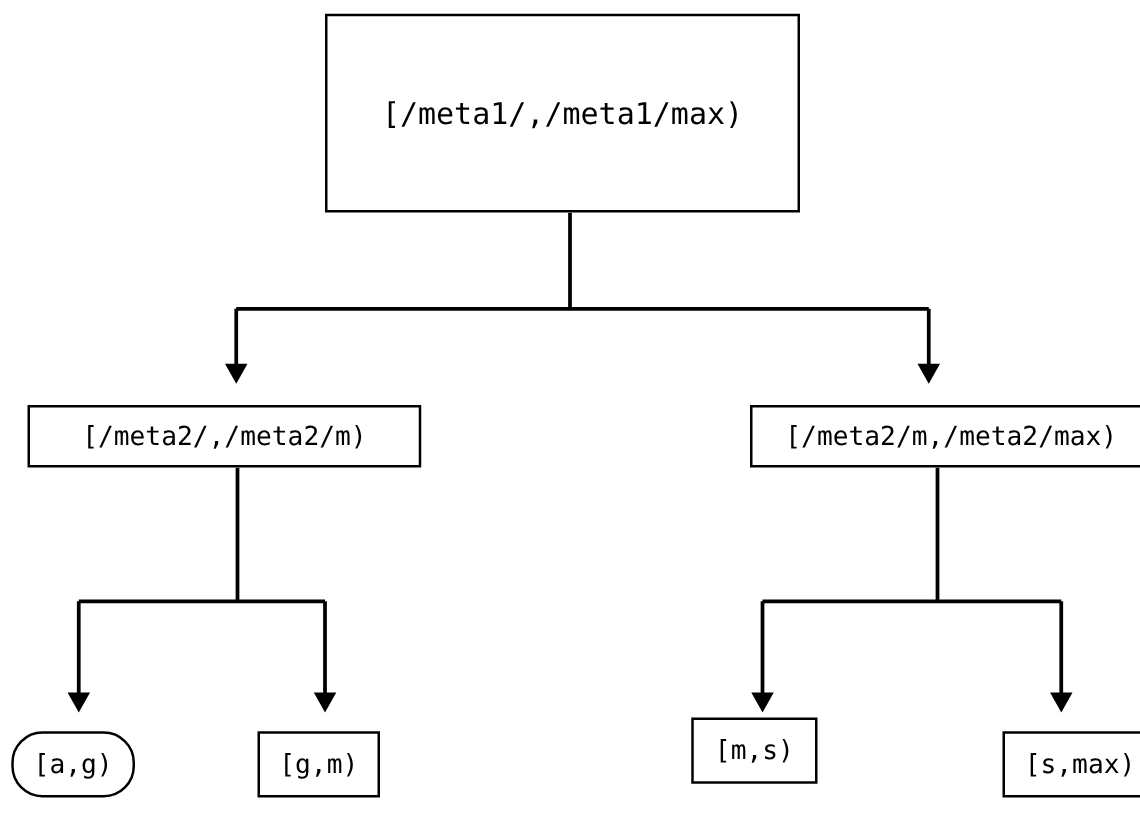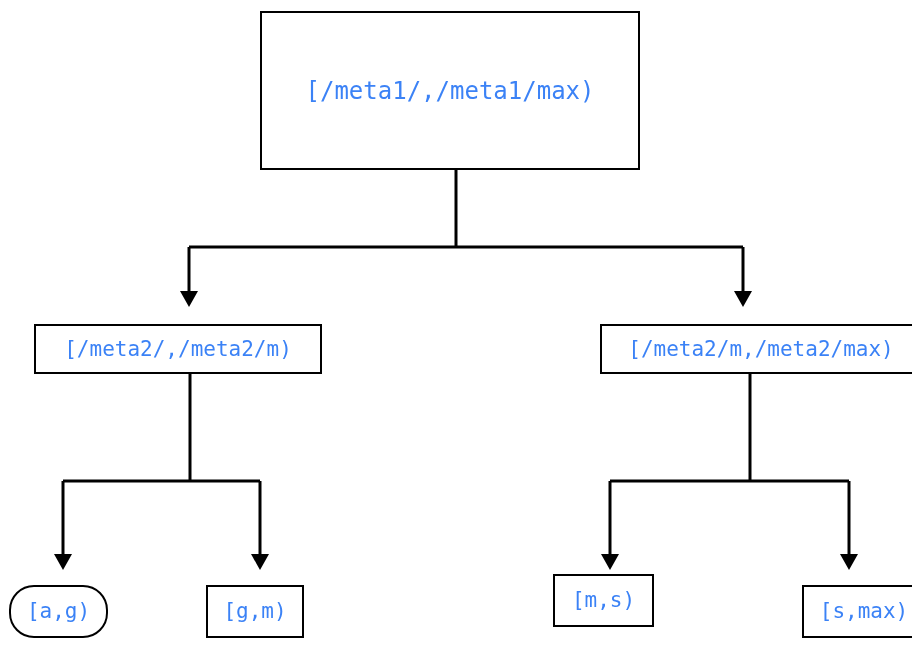--- a/index.html
+++ b/index.html
@@ -22,36 +22,36 @@
     background: #ffffff;
     display: flex;
     align-items: center;
     justify-content: center;
     color: #000000;
     font-family: "DejaVu Sans Mono", "Liberation Mono", monospace;
     white-space: pre;
   }
   .node-label {
     font-family: "DejaVu Sans Mono", "Liberation Mono", monospace;
-    color: #3b82f6;
+    color: #000000;
     line-height: 1;
     white-space: pre;
   }
   #node-root {
     left: 260px;
     top: 11px;
     width: 380px;
     height: 159px;
   }
   #node-root .node-label { font-size: 24px; }
 
   #node-mid-left {
-    left: 34px;
+    left: 22px;
     top: 324px;
-    width: 288px;
+    width: 315px;
     height: 50px;
   }
   #node-mid-left .node-label { font-size: 21px; }
 
   #node-mid-right {
     left: 580px;
     top: 324px;
     width: 322px;
     height: 50px;
     margin-left: 20px;

